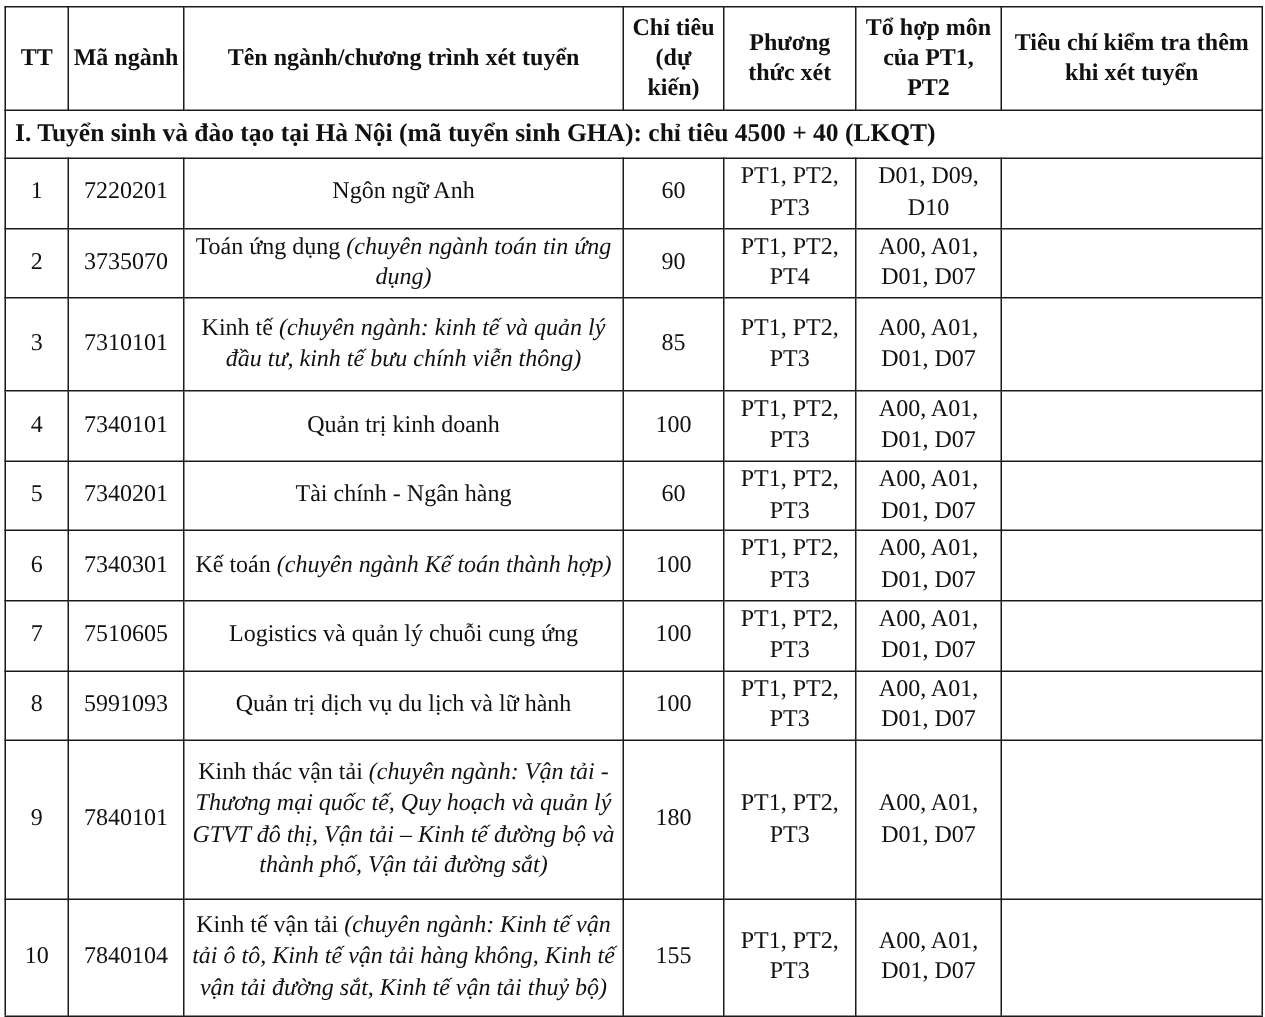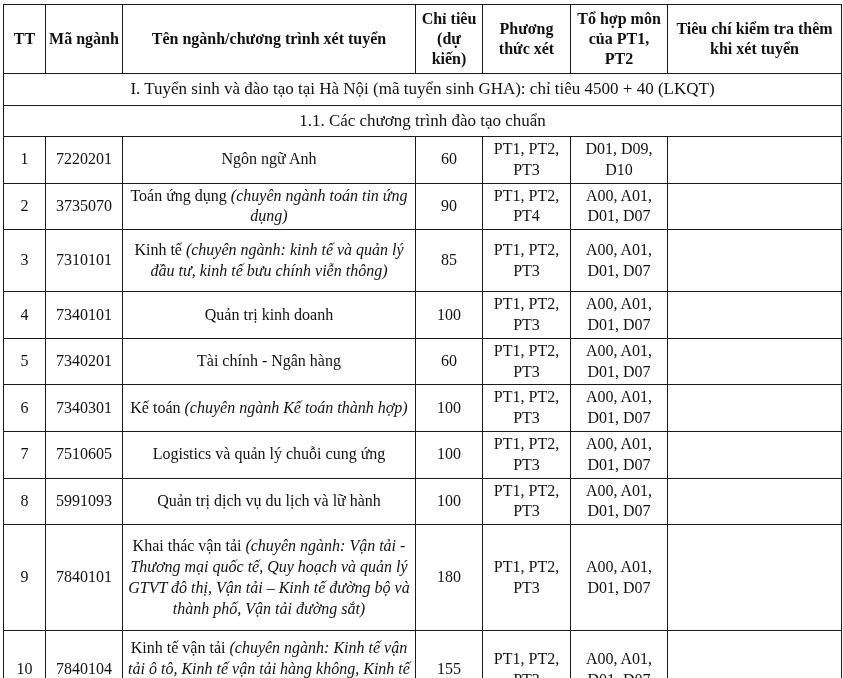--- a/index.html
+++ b/index.html
@@ -43,22 +43,22 @@
     line-height: 1.25;
   }
   td.name-cell {
     text-align: left;
     padding-left: 9px;
     padding-right: 6px;
   }
   td.name-cell i {
   }
   tr.section-row td {
-    text-align: center;
-    font-weight: normal;
+    text-align: left;
+    font-weight: bold;
     font-size: 17px;
     padding: 4px 6px;
   }
   tr.r1 { height: 44px; }
   tr.r2 { height: 43px; }
   tr.r3 { height: 62px; }
   tr.r4 { height: 42px; }
   tr.r5 { height: 43px; }
   tr.r6 { height: 43px; }
   tr.r7 { height: 42px; }
@@ -91,23 +91,20 @@
         <th>Chỉ tiêu (dự kiến)</th>
         <th>Phương thức xét</th>
         <th>Tổ hợp môn của PT1, PT2</th>
         <th>Tiêu chí kiểm tra thêm khi xét tuyển</th>
       </tr>
     </thead>
     <tbody>
       <tr class="section-row sec1">
         <td colspan="7">I. Tuyển sinh và đào tạo tại Hà Nội (mã tuyển sinh GHA): chỉ tiêu 4500 + 40 (LKQT)</td>
       </tr>
-      <tr class="section-row sec2">
-        <td colspan="7">1.1. Các chương trình đào tạo chuẩn</td>
-      </tr>
 
       <tr class="r1">
         <td>1</td>
         <td>7220201</td>
         <td class="name-cell"><span>Ngôn ngữ Anh</span><i></i></td>
         <td>60</td>
         <td>PT1, PT2, PT3</td>
         <td>D01, D09, D10</td>
         <td></td>
       </tr>
@@ -178,21 +175,21 @@
         <td class="name-cell"><span>Quản trị dịch vụ du lịch và lữ hành</span><i></i></td>
         <td>100</td>
         <td>PT1, PT2, PT3</td>
         <td>A00, A01, D01, D07</td>
         <td></td>
       </tr>
 
       <tr class="r9">
         <td>9</td>
         <td>7840101</td>
-        <td class="name-cell"><span>Khai thác vận tải </span><i>(chuyên ngành: Vận tải - Thương mại quốc tế, Quy hoạch và quản lý GTVT đô thị, Vận tải – Kinh tế đường bộ và thành phố, Vận tải đường sắt)</i></td>
+        <td class="name-cell"><span>Kinh thác vận tải </span><i>(chuyên ngành: Vận tải - Thương mại quốc tế, Quy hoạch và quản lý GTVT đô thị, Vận tải – Kinh tế đường bộ và thành phố, Vận tải đường sắt)</i></td>
         <td>180</td>
         <td>PT1, PT2, PT3</td>
         <td>A00, A01, D01, D07</td>
         <td></td>
       </tr>
 
       <tr class="r10">
         <td>10</td>
         <td>7840104</td>
         <td class="name-cell"><span>Kinh tế vận tải </span><i>(chuyên ngành: Kinh tế vận tải ô tô, Kinh tế vận tải hàng không, Kinh tế vận tải đường sắt, Kinh tế vận tải thuỷ bộ)</i></td>

